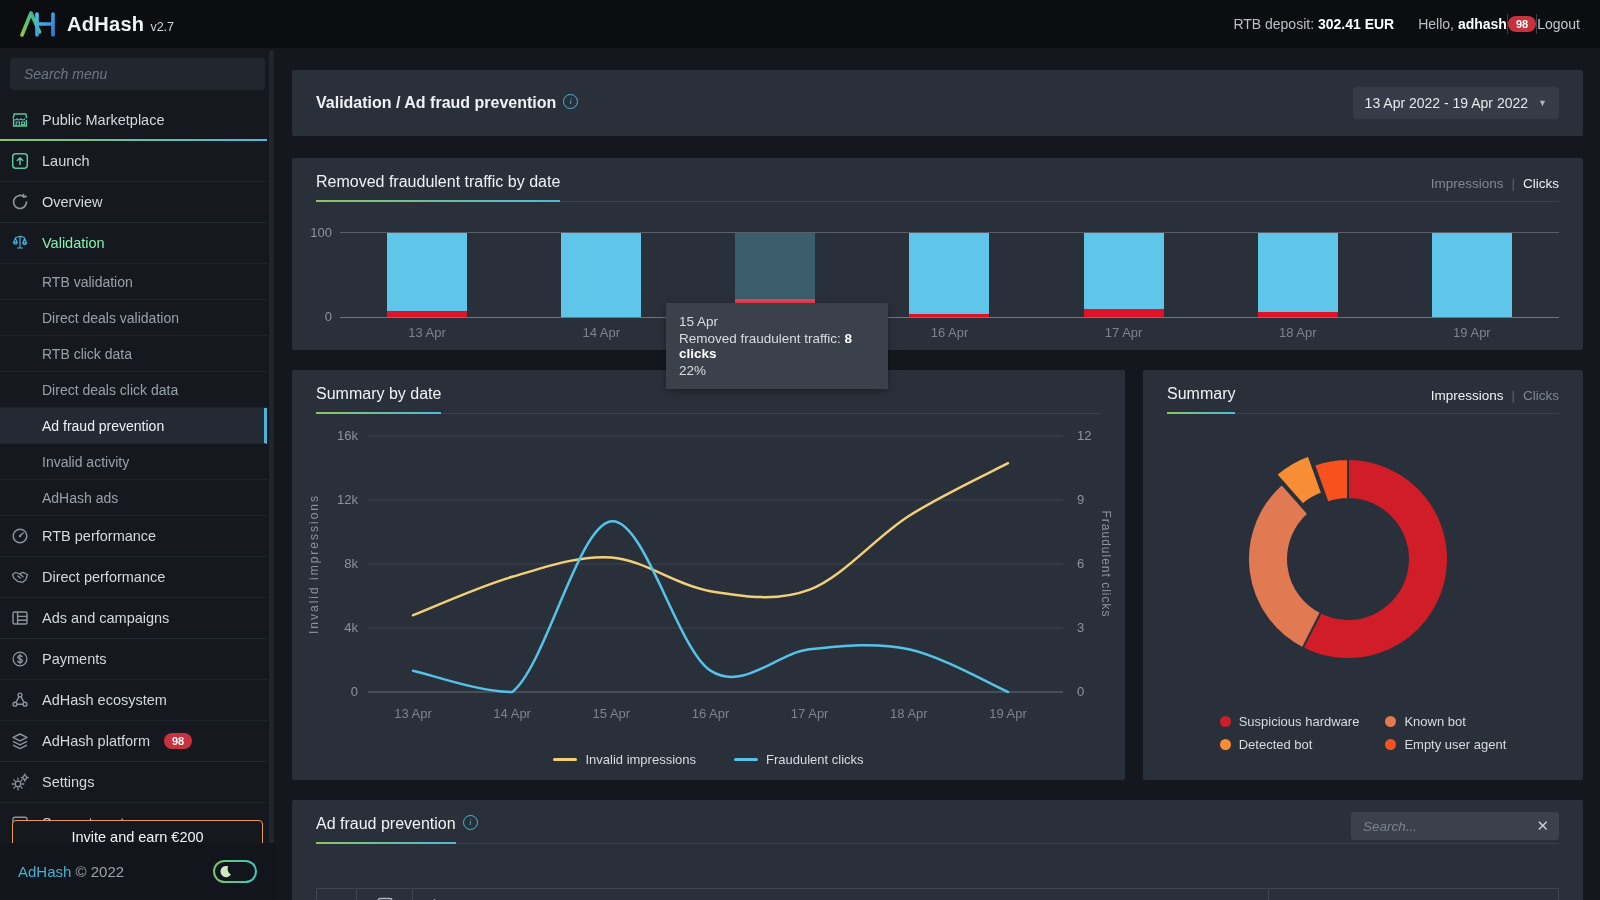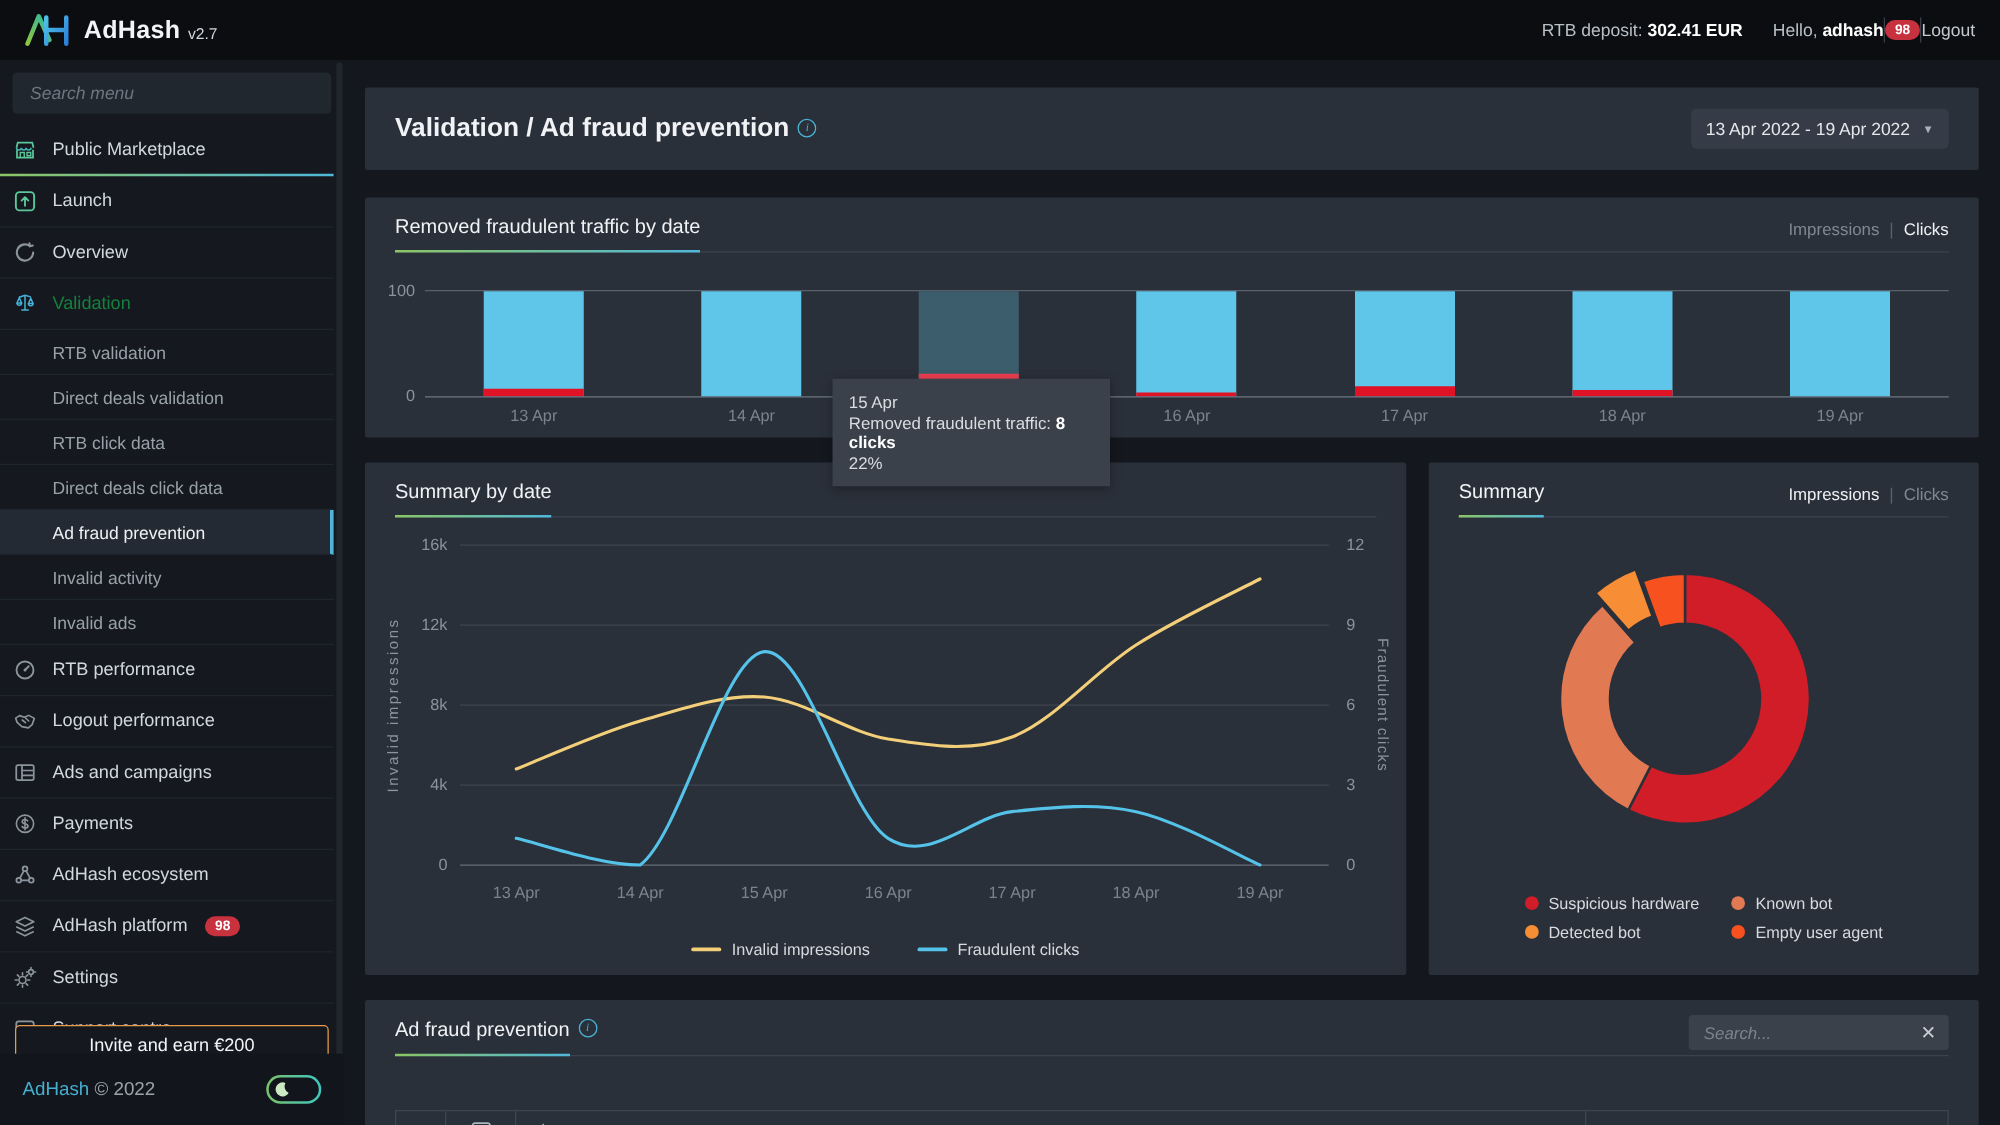--- a/index.html
+++ b/index.html
@@ -21,40 +21,40 @@
   .side-search{margin:10px 10px 8px;background:#21272f;border-radius:4px;padding:7px 12px}
   .side-search input{background:transparent;border:0;outline:0;color:#cfd5da;font-style:italic;
     font-size:14px;width:100%;font-family:inherit}
   .side-search input::placeholder{color:#6d7680}
   #side-menu{position:absolute;top:52px;left:0;right:8px;bottom:57px;overflow:hidden}
   .side-item{display:flex;align-items:center;gap:12px;padding:0 14px 0 10px;height:41px;
     border-bottom:1px solid #1f252c;font-size:14.5px;color:#d3d8dd;cursor:pointer;position:relative;box-sizing:border-box}
   .side-item.hl-divider{border-bottom:2px solid;border-image:linear-gradient(90deg,#8cc564,#4fb7da) 1}
   .side-icon{width:20px;height:20px;display:inline-flex;flex:0 0 20px}
   .side-icon svg{width:20px;height:20px}
-  .side-item.section-active .side-label{color:#15803d}
+  .side-item.section-active .side-label{color:#86efac}
   .side-item .badge{margin-left:2px}
   .side-subitem{height:36px;display:flex;align-items:center;padding-left:42px;font-size:14px;color:#98a1aa;
     border-bottom:1px solid #1f252c;cursor:pointer;box-sizing:border-box}
   .side-subitem.active{background:#232a33;color:#eef1f3;border-right:3px solid #4db6d8}
   .invite-btn{position:absolute;left:12px;right:12px;bottom:46px;border:1px solid #e89a4a;border-radius:4px;
     text-align:center;padding:8px 0;font-size:14.5px;color:#f2f4f6;background:#15191f;z-index:1;cursor:pointer}
   .side-footer{position:absolute;left:0;right:0;bottom:0;height:57px;background:#12161c;display:flex;
     align-items:center;justify-content:space-between;padding:0 18px;z-index:2}
   .footer-brand{font-size:15px;color:#9aa3ab}
   .footer-brand .fb-link{color:#46aecf;cursor:pointer}
   .mode-toggle{width:44px;height:23px;border-radius:12px;padding:2px;box-sizing:border-box;
     background:linear-gradient(90deg,#7cc26a,#3ec6c0);cursor:pointer}
   .mode-inner{width:100%;height:100%;border-radius:10px;background:#12161c;display:flex;align-items:center;
     padding-left:3px;box-sizing:border-box}
   
   .main{position:absolute;left:275px;top:48px;right:0;bottom:0;padding:22px 17px 0;box-sizing:border-box;overflow:hidden}
   .panel{background:#2a303a;border-radius:2px;position:relative}
   .crumb-panel{height:66px;display:flex;align-items:center;justify-content:space-between;padding:0 24px;margin-bottom:22px}
-  .crumb{font-size:21px;font-weight:700;color:#f0f2f5}
+  .crumb{font-size:16px;font-weight:700;color:#f0f2f5}
   .info-i{display:inline-block;width:13px;height:13px;line-height:12px;border:1px solid #49b3d6;border-radius:50%;
     color:#49b3d6;font-size:9px;text-align:center;vertical-align:4px;margin-left:7px;font-style:italic;
     font-family:"Liberation Serif",serif;font-weight:400}
   .date-select{background:#353c47;border-radius:4px;padding:8px 12px;font-size:14px;color:#e4e8eb;display:flex;
     align-items:center;gap:10px;cursor:pointer}
   .caret{font-size:9px;color:#aab2ba}
   .panel-head{display:flex;justify-content:space-between;align-items:flex-end;margin:0 24px;
     border-bottom:1px solid #3a424e;padding-top:15px}
   .head-left{padding-bottom:10px;position:relative;font-size:16px;color:#f0f2f5}
   .head-left::after{content:"";position:absolute;left:0;bottom:-1px;height:2px;width:100%;
@@ -200,41 +200,41 @@
         <div class="side-subitem">
           <span>Direct deals click data</span>
         </div>
         <div class="side-subitem active">
           <span>Ad fraud prevention</span>
         </div>
         <div class="side-subitem">
           <span>Invalid activity</span>
         </div>
         <div class="side-subitem">
-          <span>Invalid ads</span>
+          <span>AdHash ads</span>
         </div>
       </div>
       <div class="side-item">
         <span class="side-icon">
           <svg viewBox="0 0 20 20" fill="none" stroke="#8b949d" stroke-width="1.5">
             <circle cx="10" cy="10" r="6.8"></circle>
             <path d="M10 10l3-3" stroke-linecap="round"></path>
             <circle cx="10" cy="10" r="1.2" fill="#8b949d" stroke="none"></circle>
           </svg>
         </span>
         <span class="side-label">RTB performance</span>
       </div>
       <div class="side-item">
         <span class="side-icon">
           <svg viewBox="0 0 20 20" fill="none" stroke="#8b949d" stroke-width="1.3" stroke-linejoin="round">
             <path d="M2.5 7.5l3.2-2 3.8 1.3 3.5-1.5 4.5 2.4-1.8 5-3 2.6-5.2-1-3.8-3.4z"></path>
             <path d="M7.8 9l2.6 2.1M10.4 7.4l2.6 2.4" stroke-linecap="round"></path>
           </svg>
         </span>
-        <span class="side-label">Logout performance</span>
+        <span class="side-label">Direct performance</span>
       </div>
       <div class="side-item">
         <span class="side-icon">
           <svg viewBox="0 0 20 20" fill="none" stroke="#8b949d" stroke-width="1.4">
             <rect x="3" y="4" width="14" height="12" rx="1.5"></rect>
             <path d="M7.6 4v12M7.6 8.4H17M7.6 12.2H17"></path>
           </svg>
         </span>
         <span class="side-label">Ads and campaigns</span>
       </div>

